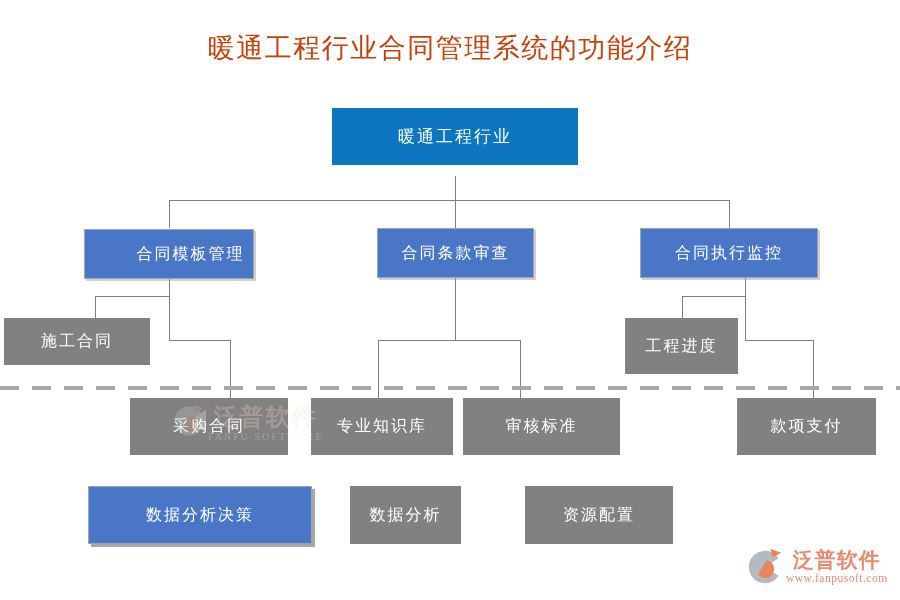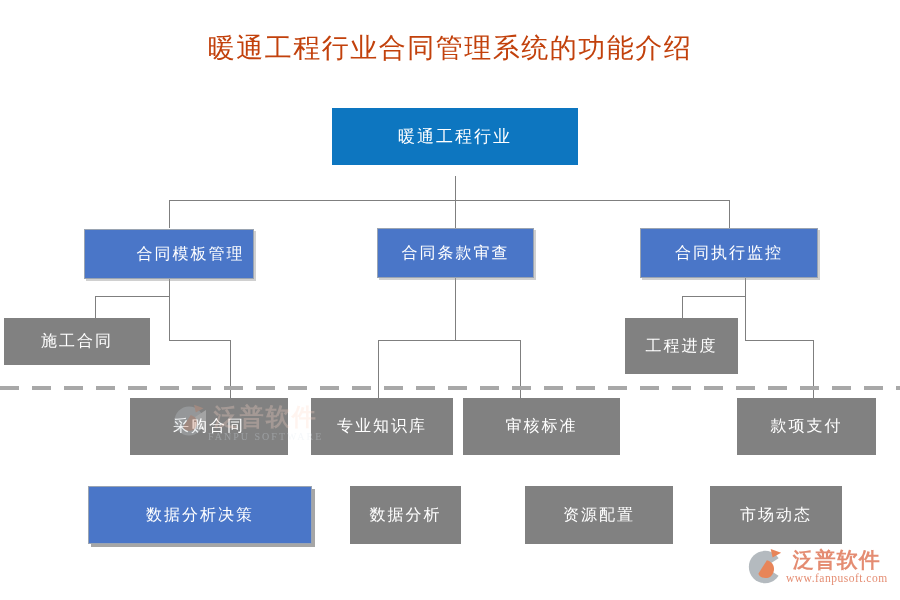--- a/index.html
+++ b/index.html
@@ -81,21 +81,20 @@
   <div class="node node-gray" style="left:625px;top:318px;width:113px;height:56px;">工程进度</div>
 
   <div class="node node-gray" style="left:130px;top:398px;width:158px;height:57px;">采购合同</div>
   <div class="node node-gray" style="left:311px;top:398px;width:142px;height:57px;">专业知识库</div>
   <div class="node node-gray" style="left:463px;top:398px;width:157px;height:57px;">审核标准</div>
   <div class="node node-gray" style="left:737px;top:398px;width:139px;height:57px;">款项支付</div>
 
   <div class="node node-blue-big" style="left:88px;top:486px;width:224px;height:58px;">数据分析决策</div>
   <div class="node node-gray" style="left:350px;top:486px;width:111px;height:58px;">数据分析</div>
   <div class="node node-gray" style="left:525px;top:486px;width:148px;height:58px;">资源配置</div>
-  <div class="node node-gray" style="left:710px;top:486px;width:132px;height:58px;">市场动态</div>
 
   <div class="wm-mid">
     <span>
       <svg width="34" height="34" viewBox="0 0 40 40">
         <circle cx="20" cy="20" r="17" fill="#c9d2d8"></circle>
         <path fill="#ffffff" d="M20 20 L40 7 L40 33 Z"></path>
         <path fill="#f0a080" d="M22 13 C30 15 32 24 26 30 C22 33 15 32 13 27 Z"></path>
         <path fill="#f0a080" d="M26 1 L37 5 L28 10 Z"></path>
       </svg>
     </span>

